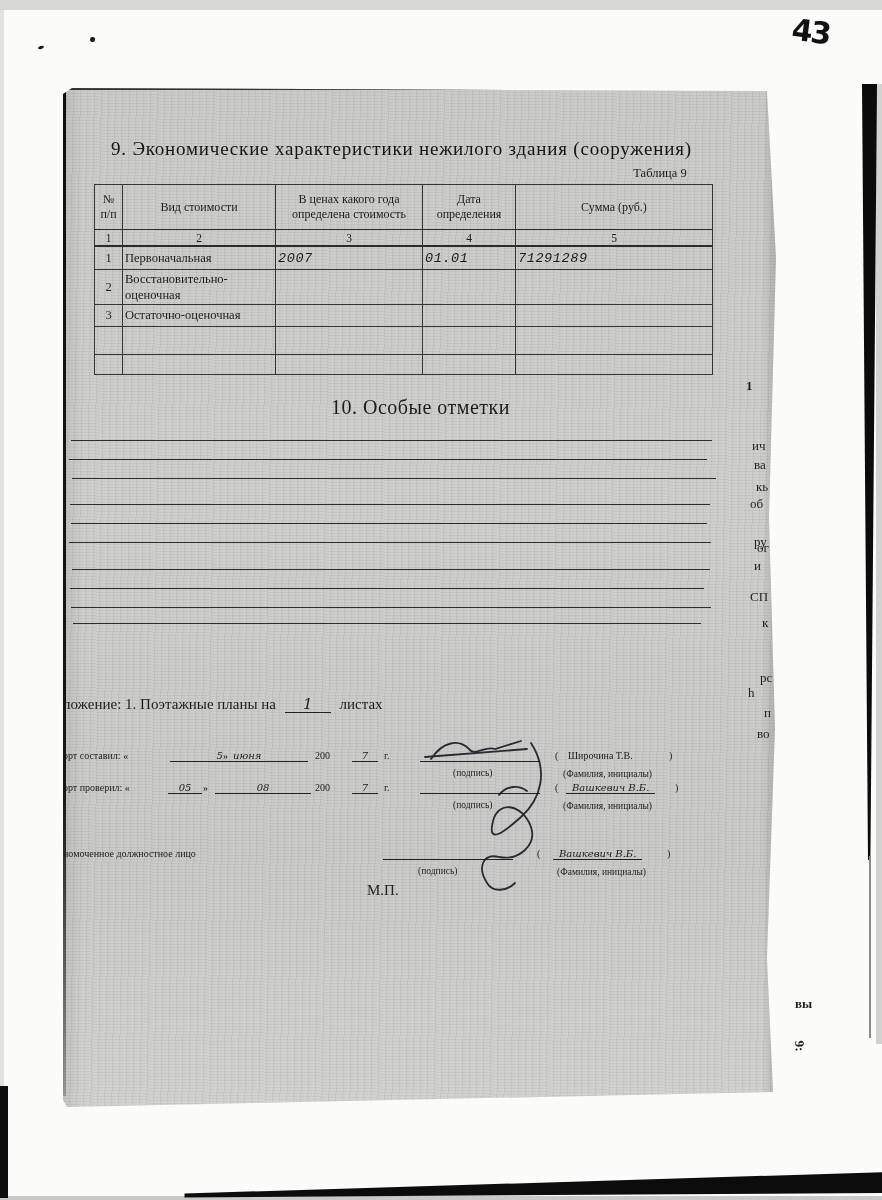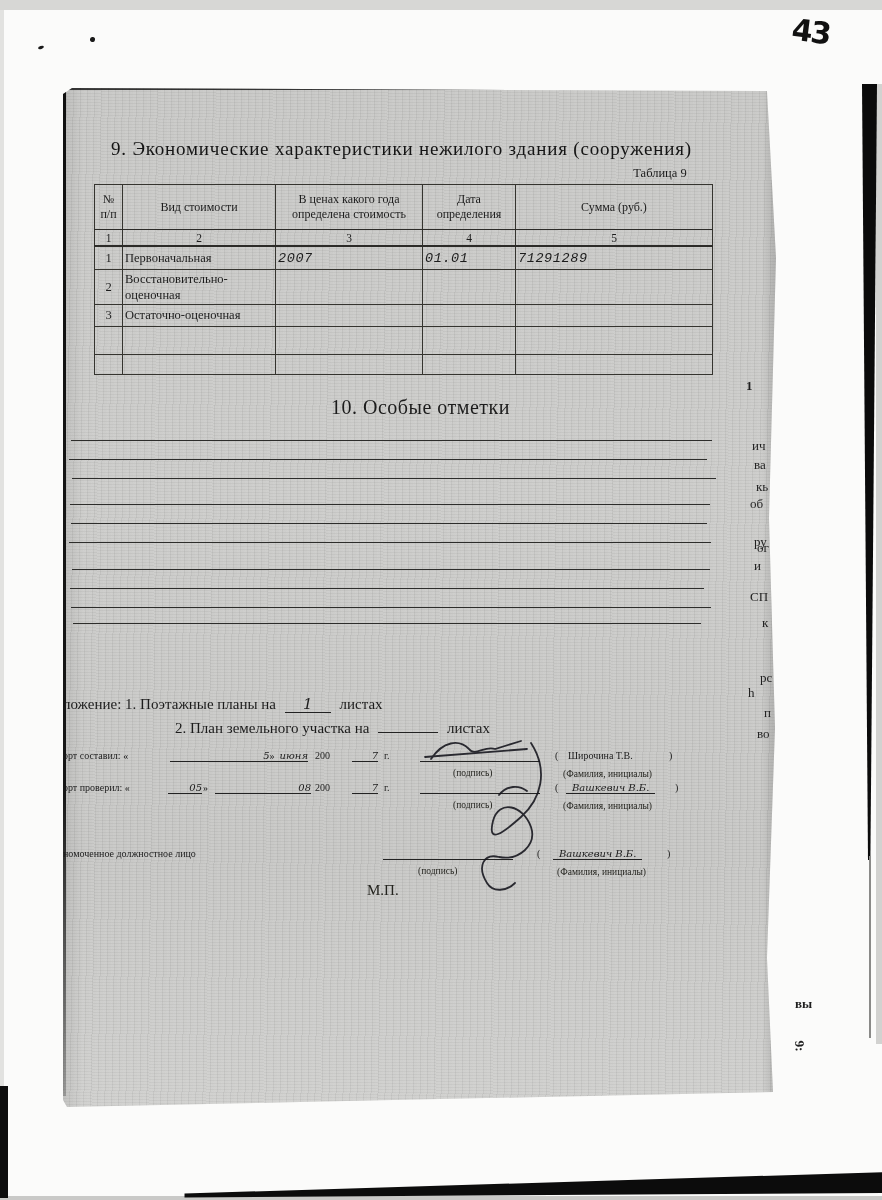--- a/index.html
+++ b/index.html
@@ -41,21 +41,21 @@
   td.val{font-family:Liberation Mono, monospace;font-style:italic;font-size:13.5px;text-align:left;letter-spacing:.6px;}
   tr.r1 td{height:22px;} tr.r2 td{height:34px;} tr.r3 td{height:21px;}
   tr.r4 td{height:27px;} tr.r5 td{height:19px;}
   .s10-title{position:absolute;left:0;top:308px;width:100%;margin:0;text-align:center;
              font-size:20px;font-weight:normal;letter-spacing:.5px;}
   .rl{position:absolute;height:1px;background:#2d2d2b;}
   .att{position:absolute;font-size:15px;white-space:nowrap;}
   .blank{display:inline-block;border-bottom:1px solid #222;text-align:center;vertical-align:baseline;line-height:1;}
   .sigrow{position:absolute;width:715px;height:24px;font-size:10px;}
   .sigrow span,.sigrow b{position:absolute;white-space:nowrap;font-weight:normal;}
-  .uline{border-bottom:1px solid #222;text-align:right;}
+  .uline{border-bottom:1px solid #222;text-align:center;}
   .cap{position:absolute;font-size:9.5px;color:#24241f;white-space:nowrap;}
   .name-ul{border-bottom:1px solid #222;padding:0 6px;}
   .frag{position:absolute;font-size:13px;color:#1f1f1f;z-index:4;}
   .sig-svg{position:absolute;left:403px;top:733px;z-index:3;}
   .right-black{position:absolute;left:858px;top:84px;width:20px;height:776px;background:#0b0b0b;
                clip-path:polygon(20% 0,95% 0,62% 100%,50% 100%);z-index:5;}
   .right-thin{position:absolute;left:869px;top:856px;width:2px;height:182px;background:#8a8a88;z-index:5;}
   .bottom-grey{position:absolute;left:0;top:1196px;width:882px;height:4px;background:#c9c9c7;}
   .bottom-wedge{position:absolute;left:140px;top:1170px;width:742px;height:28px;background:#0c0c0c;
                 clip-path:polygon(6% 84%,100% 8%,100% 82%,6% 98%);z-index:5;}
@@ -151,25 +151,20 @@
       <div class="rl" style="left:6px;top:454px;width:642px"></div>
       <div class="rl" style="left:9px;top:481px;width:638px"></div>
       <div class="rl" style="left:7px;top:500px;width:634px"></div>
       <div class="rl" style="left:8px;top:519px;width:640px"></div>
       <div class="rl" style="left:10px;top:535px;width:628px"></div>
     </div>
 
     <div class="att" style="left:0;top:608px">
       <span>ложение: 1. Поэтажные планы на</span>
       <span class="blank" style="width:46px;margin:0 5px"><i class="hw">1</i></span>
-      <span>листах</span>
-    </div>
-    <div class="att" style="left:112px;top:632px">
-      <span>2. План земельного участка на</span>
-      <span class="blank" style="width:60px;margin:0 5px"></span>
       <span>листах</span>
     </div>
 
     <div class="sigrow" style="left:0;top:662px">
       <span style="left:0">орт составил: «</span>
       <span class="uline" style="left:107px;width:138px"><i class="hw">5</i><span style="position:static">»</span>&nbsp;&nbsp;<i class="hw">июня</i></span>
       <span style="left:252px">200</span>
       <span class="uline" style="left:289px;width:26px"><i class="hw">7</i></span>
       <span style="left:321px">г.</span>
       <span class="uline" style="left:357px;width:120px">&nbsp;</span>

